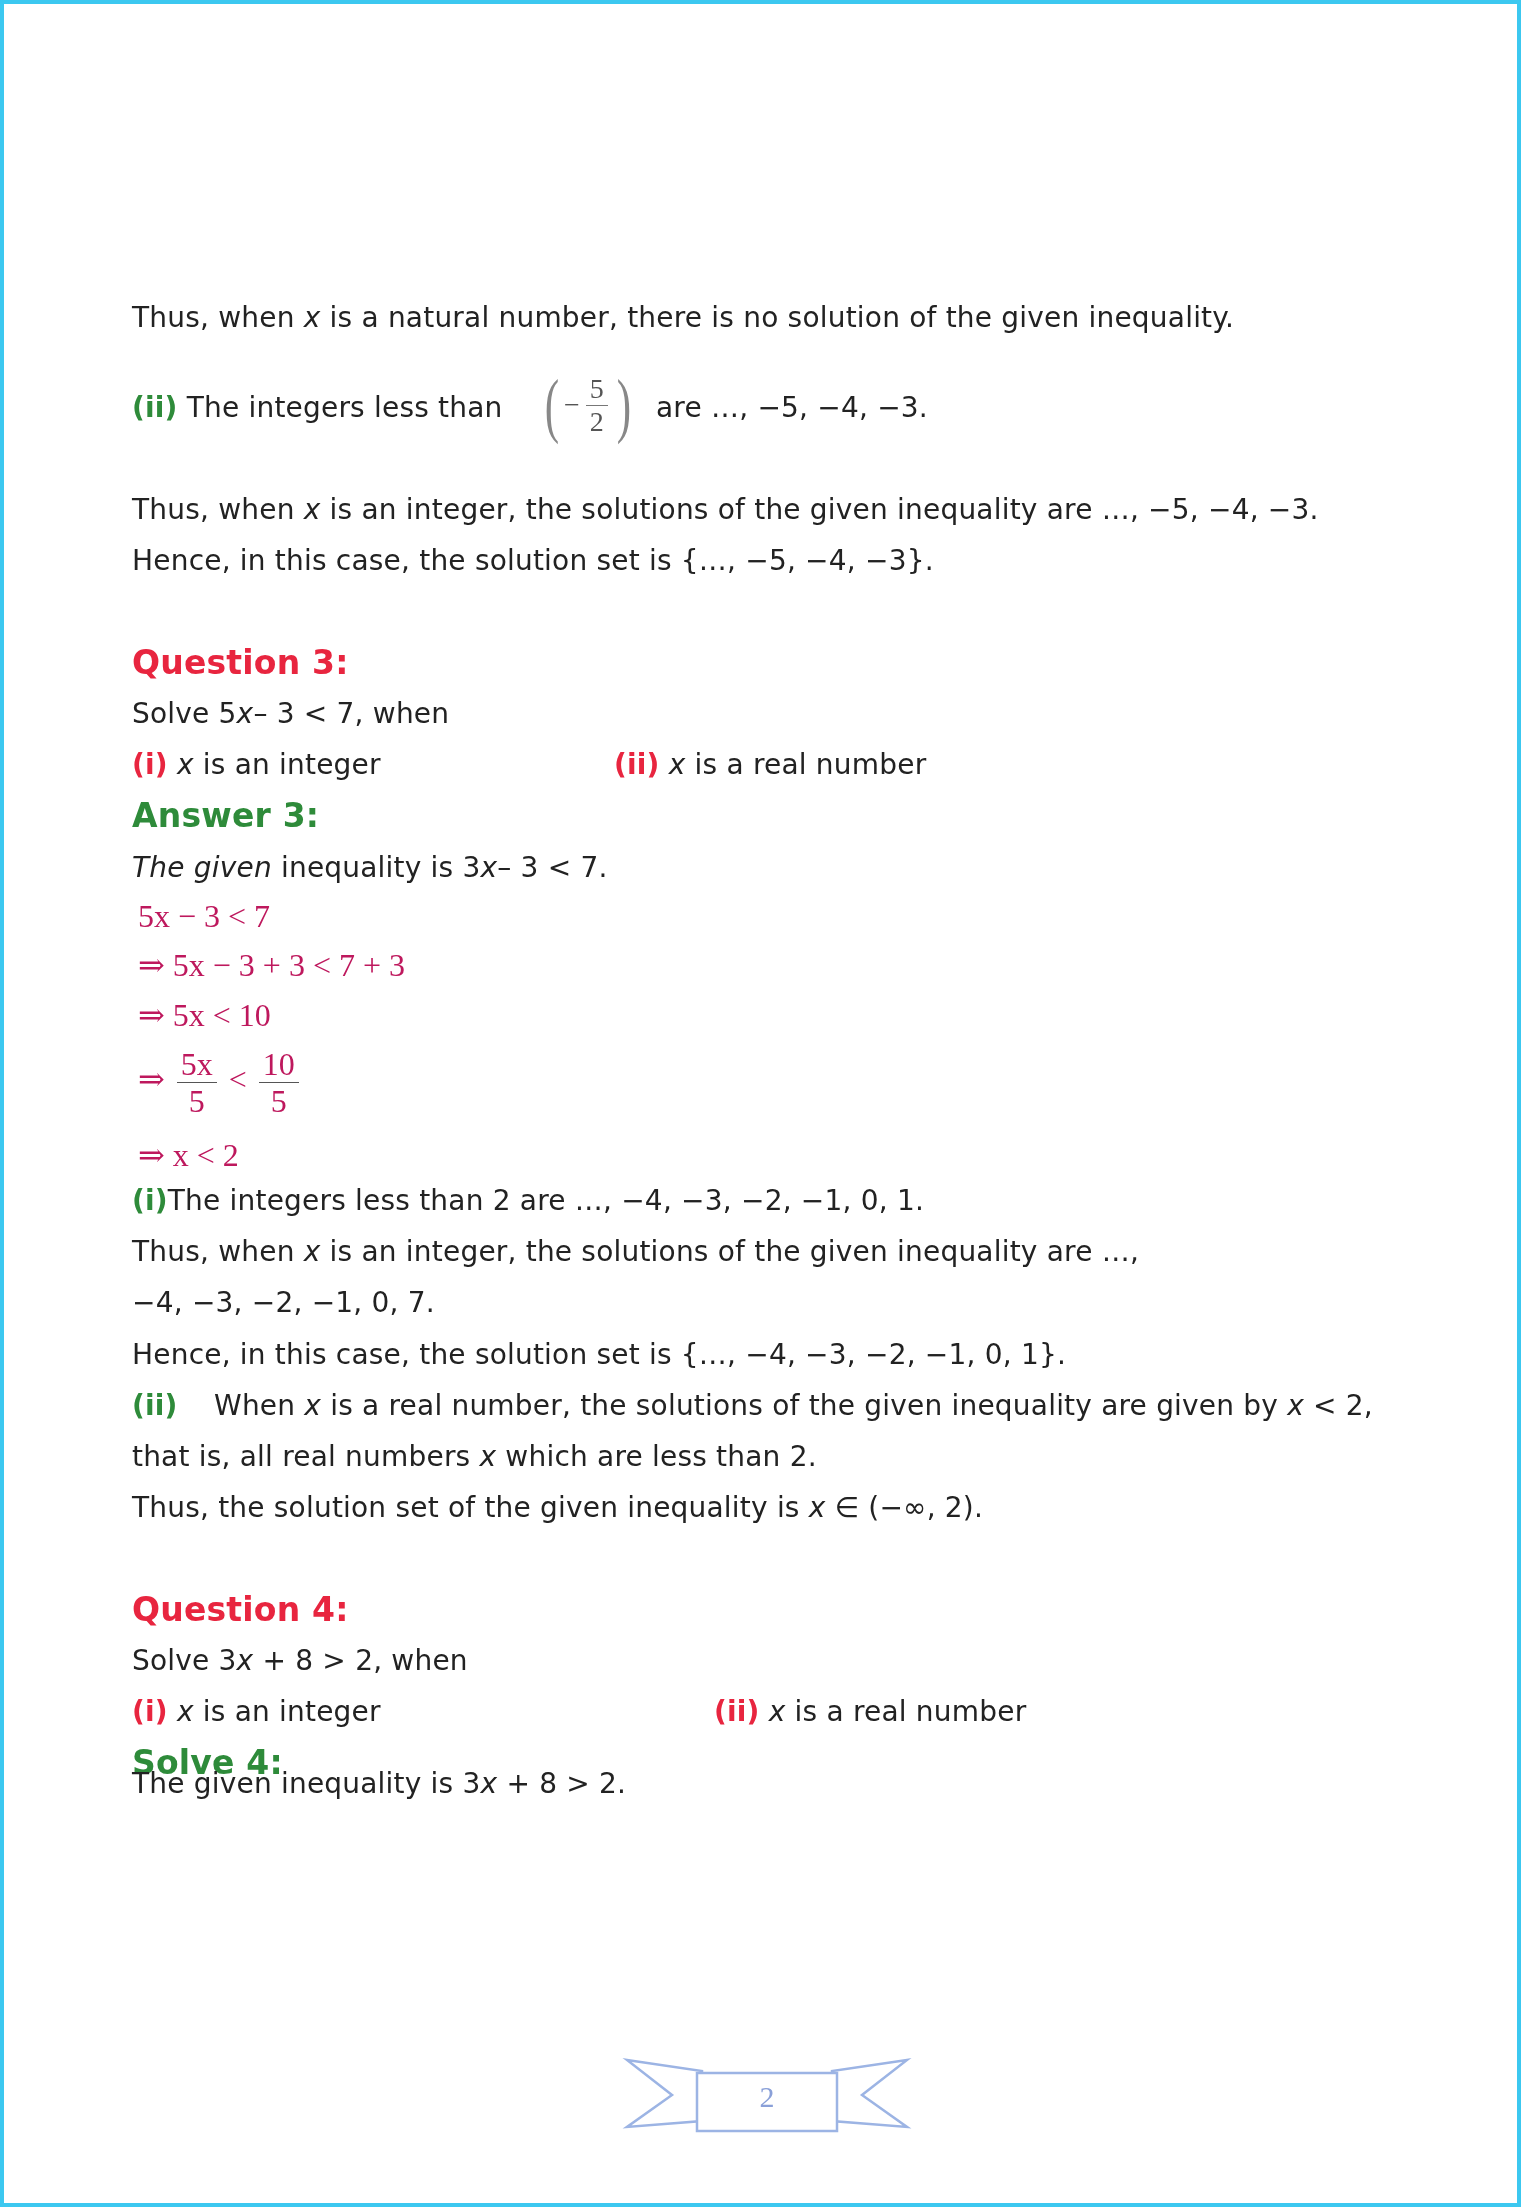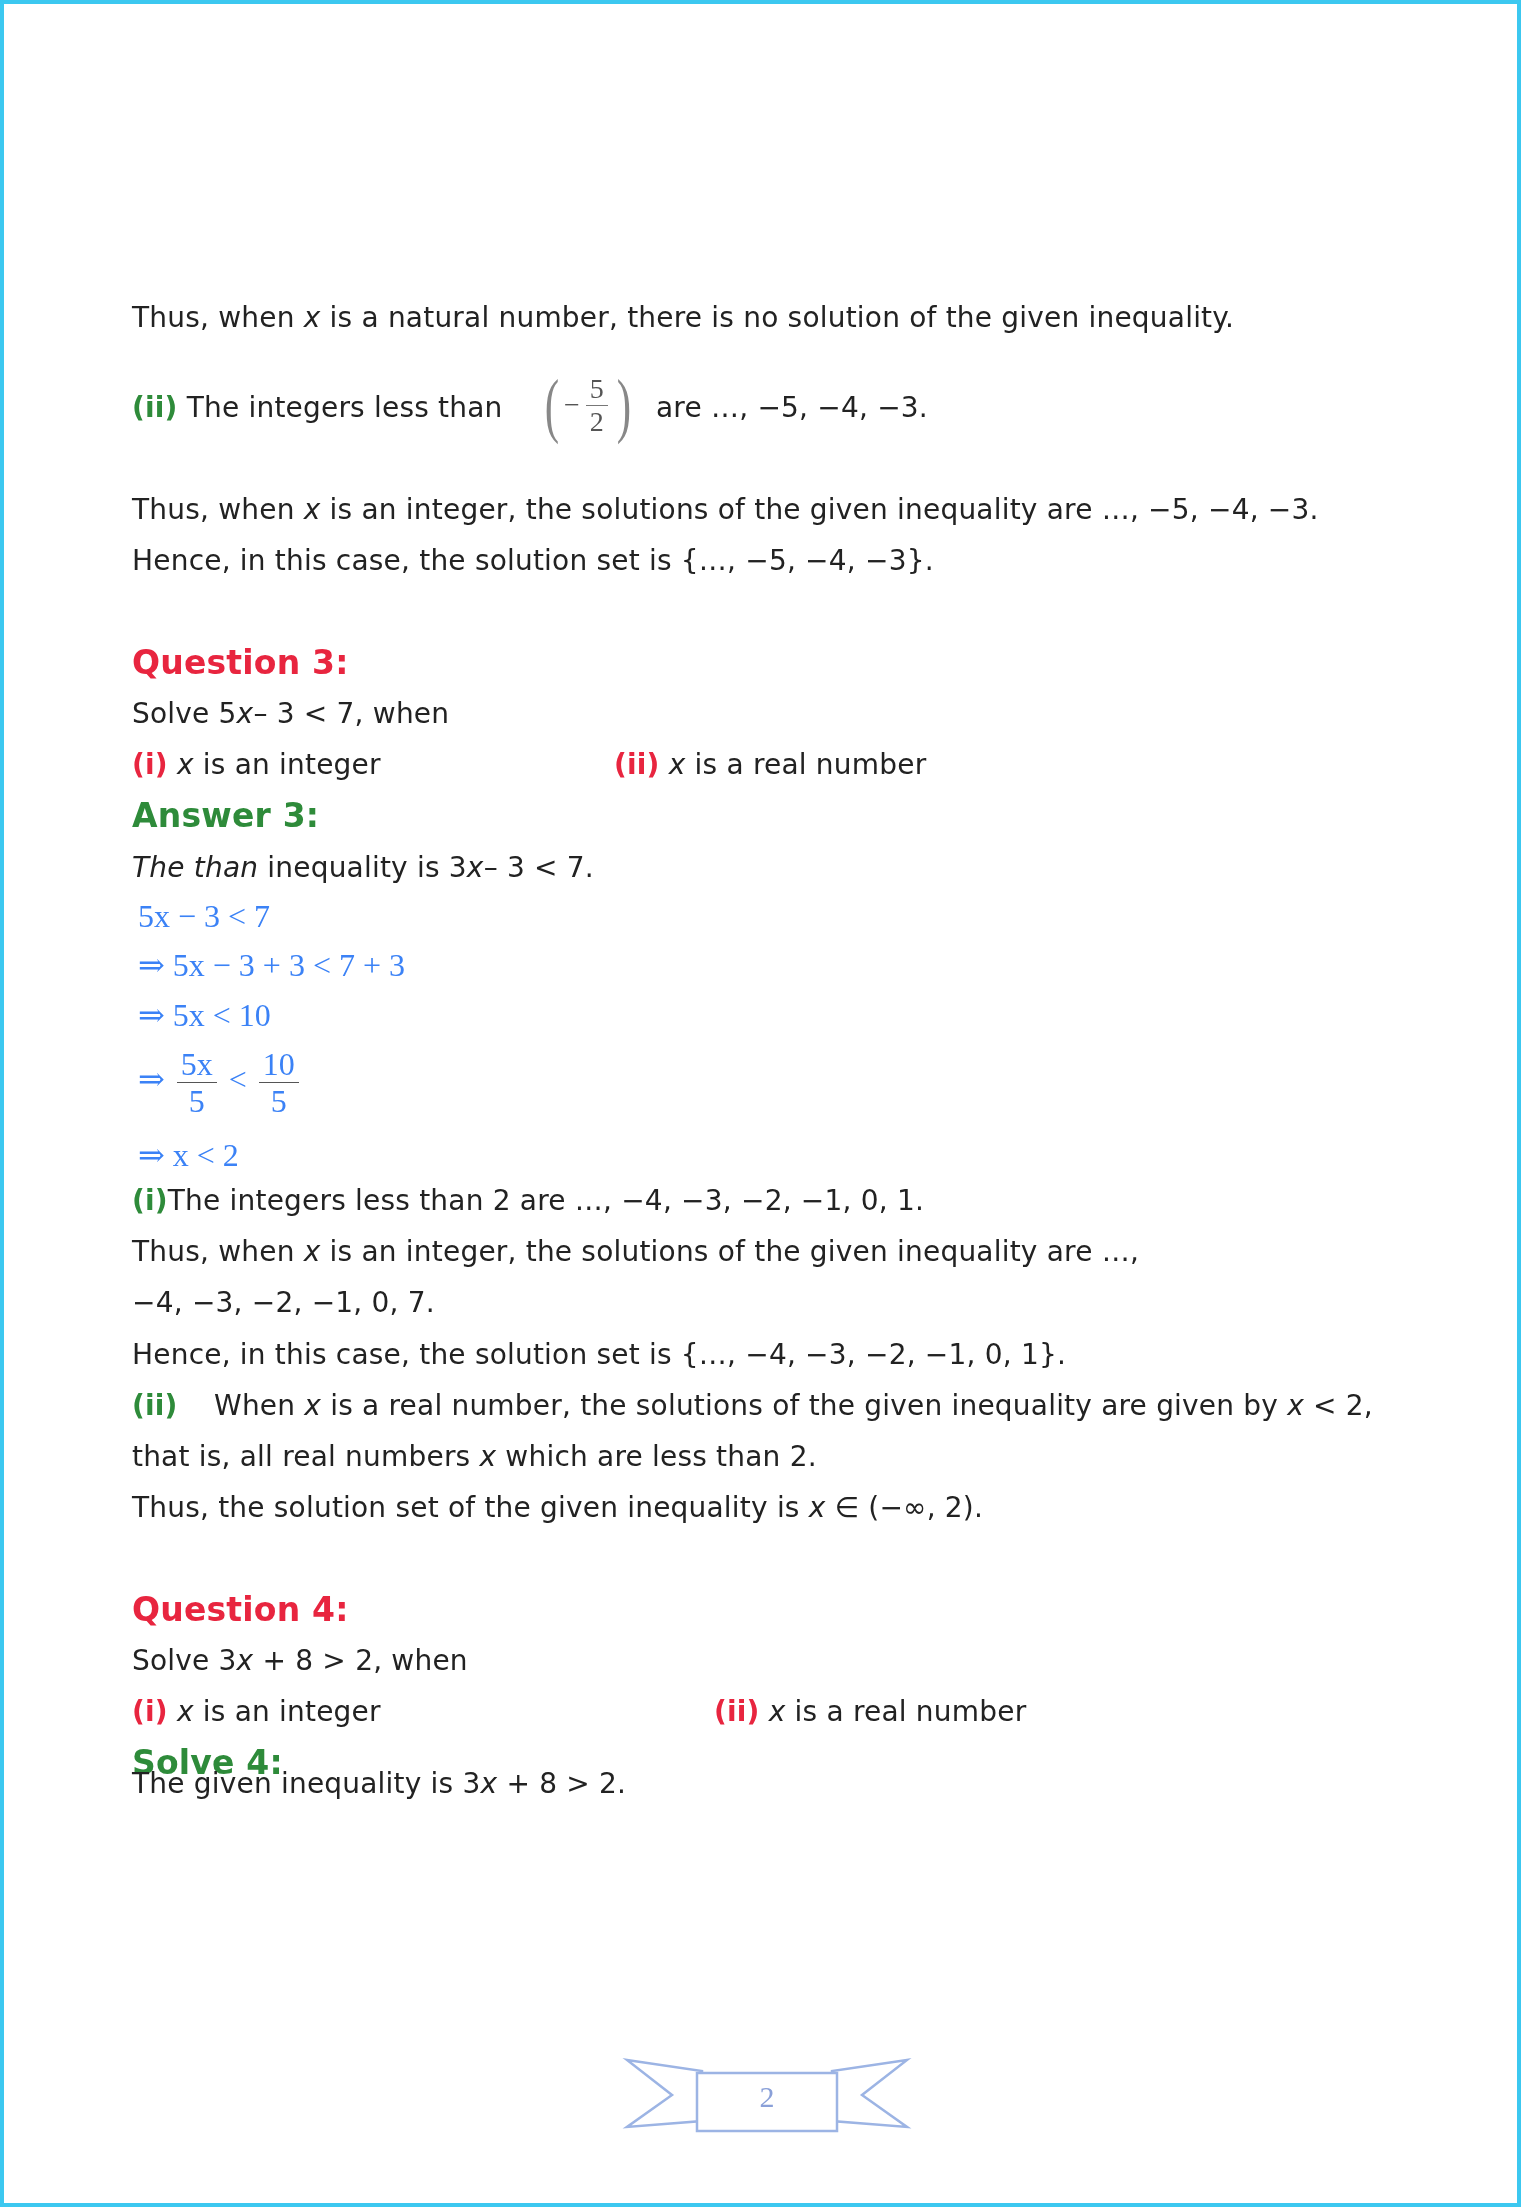--- a/index.html
+++ b/index.html
@@ -19,21 +19,21 @@
   }
   .red { color: #e8253f; font-weight: bold; }
   .green { color: #2e8b3a; font-weight: bold; }
   .heading { font-weight: bold; font-size: 33px; }
   .heading.red { color: #e8253f; }
   .heading.green { color: #2e8b3a; }
   i, .it { font-style: italic; }
   .math {
     position: absolute; left: 138px;
     font-family: "Liberation Serif", "DejaVu Serif", serif;
-    font-size: 32px; color: #3b82f6; line-height: 40px; white-space: nowrap;
+    font-size: 32px; color: #be185d; line-height: 40px; white-space: nowrap;
   }
   .frac { display: inline-flex; flex-direction: column; align-items: center; vertical-align: middle; margin: 0 4px; }
   .frac .num { border-bottom: 1.5px solid #555; padding: 0 4px; line-height: 36px; }
   .frac .den { line-height: 36px; padding: 0 4px; }
   .paren-frac {
     position: absolute; left: 540px; top: 362px;
     font-family: "Liberation Serif", "DejaVu Serif", serif; color: #555;
     display: flex; align-items: center; height: 86px;
   }
   .paren-frac .paren { font-size: 72px; line-height: 86px; color: #888; font-weight: 200; transform: scaleX(0.6); }
@@ -66,21 +66,21 @@
 <div class="line" style="top:390px; left:656px">are …, −5, −4, −3.</div>
 
 <div class="line" style="top:492px"><span>Thus, when </span><i>x</i><span> is an integer, the solutions of the given inequality are  …, −5, −4, −3.</span></div>
 <div class="line" style="top:543px">Hence, in this case, the solution set is {…, −5, −4, −3}.</div>
 
 <div class="line heading red" style="top:645px">Question 3:</div>
 <div class="line" style="top:696px"><span>Solve 5</span><i>x</i><span>– 3 &lt; 7, when</span></div>
 <div class="line" style="top:747px"><span class="red">(i)</span> <i>x</i><span> is an integer</span></div>
 <div class="line" style="top:747px; left:614px"><span class="red">(ii)</span> <i>x</i><span> is a real number</span></div>
 <div class="line heading green" style="top:798px">Answer 3:</div>
-<div class="line" style="top:850px"><i>The than</i><span> inequality is 3</span><i>x</i><span>– 3 &lt; 7.</span></div>
+<div class="line" style="top:850px"><i>The given</i><span> inequality is 3</span><i>x</i><span>– 3 &lt; 7.</span></div>
 
 <div class="math" style="top:896px">5x − 3 &lt; 7</div>
 <div class="math" style="top:945px">⇒ 5x − 3 + 3 &lt; 7 + 3</div>
 <div class="math" style="top:995px">⇒ 5x &lt; 10</div>
 <div class="math" style="top:1046px">
   <span>⇒</span>
   <span class="frac">
       <span class="num">5x</span>
       <span class="den">5</span>
     </span>

